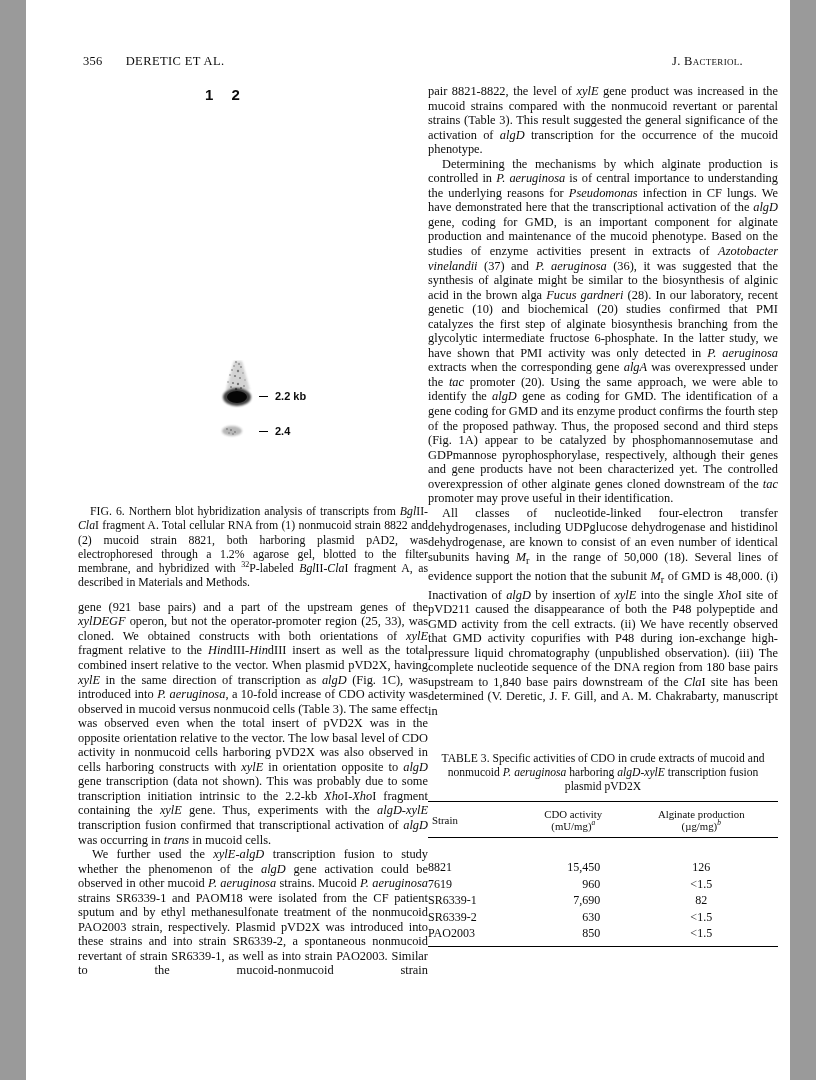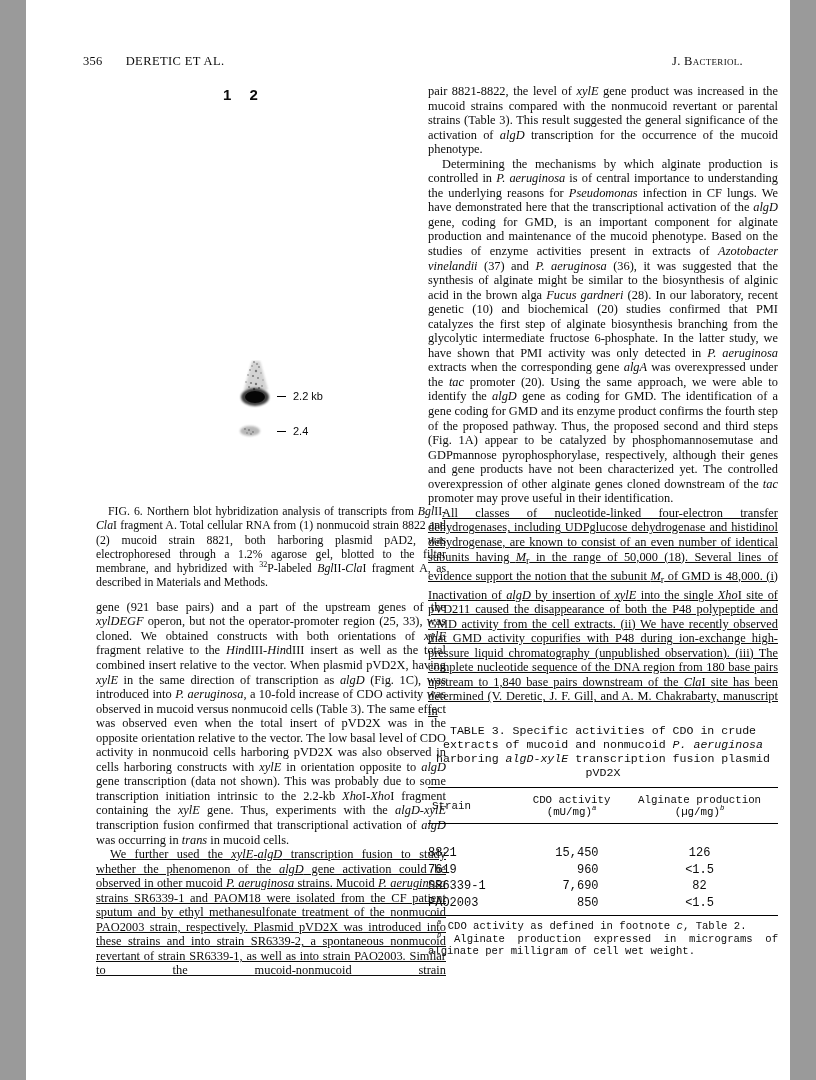--- a/index.html
+++ b/index.html
@@ -16,56 +16,56 @@
   }
   .header .left-group { letter-spacing:.2px; }
   .header .authors { margin-left:20px; letter-spacing:.4px; }
   .header .journal { font-variant:small-caps; letter-spacing:.3px; }
 
   
   .col {
     position:absolute; top:84px; width:350px;
     font-size:12.4px; line-height:14.55px; text-align:justify;
   }
-  .col-left { left:70px; }
+  .col-left { left:52px; }
   .col-right { left:402px; }
   .col p { margin:0; }
   .indent { text-indent:14px; }
-  .runs-on { text-align-last:justify;text-decoration:underline; }
+  .runs-on { text-align-last:justify; }
 
   
   .figure { position:relative; height:420px; text-align:left; }
   .lanes {
     position:absolute; top:4px; left:127px;
     font-family:"Liberation Sans", sans-serif; font-weight:bold; font-size:15px;
   }
   .lanes span + span { margin-left:14px; }
   .blot { position:absolute; left:141px; top:276px; }
   .marker {
     position:absolute; left:181px; white-space:nowrap;
-    font-family:"Liberation Sans", sans-serif; font-weight:normal; font-size:11px;
+    font-family:"Liberation Sans", sans-serif; font-weight:bold; font-size:11px;
   }
   .marker-22 { top:305px; }
   .marker-17 { top:340px; }
   .tick {
     display:inline-block; width:9px; height:0; border-top:1.6px solid #000;
     vertical-align:3px; margin-right:7px;
   }
   .caption { font-size:11.8px; line-height:14.3px; text-indent:12px; }
   .body-start { margin-top:10px !important; }
 
   
   .section-heading {
     text-align:center; text-align-last:center; font-weight:bold;
     font-size:12.8px; letter-spacing:.3px; margin:14px 0 13px !important;
     text-indent:0;
   }
 
   
-  .tableblock { margin-top:6px;font-family:Liberation Mono, monospace; }
+  .tableblock { margin-top:34px; }
   .table-title {
     text-align:center; text-align-last:center; text-indent:0;
     font-size:11.6px; line-height:13.8px; margin:0 4px 7px !important;
   }
   table.data {
     width:100%; border-collapse:collapse;
     border-top:1.6px solid #000; border-bottom:1.6px solid #000;
   }
   table.data th {
     font-weight:normal; font-size:10.8px; line-height:12.2px;
@@ -203,27 +203,28 @@
             <td class="cell-strain">7619</td>
             <td class="cell-cdo"><span class="num">960</span></td>
             <td class="cell-alg">&lt;1.5</td>
           </tr>
           <tr>
             <td class="cell-strain">SR6339-1</td>
             <td class="cell-cdo"><span class="num">7,690</span></td>
             <td class="cell-alg">82</td>
           </tr>
           <tr>
+            <td class="cell-strain">SR6339-2</td>
+            <td class="cell-cdo"><span class="num">630</span></td>
+            <td class="cell-alg">&lt;1.5</td>
+          </tr>
+          <tr>
             <td class="cell-strain">PAO2003</td>
             <td class="cell-cdo"><span class="num">850</span></td>
             <td class="cell-alg">&lt;1.5</td>
           </tr>
         </tbody>
       </table>
 
-      <div class="footnotes">
-        <p><sup>a</sup> CDO activity as defined in footnote <i>c</i>, Table 2.</p>
-        <p class="hang"><sup>b</sup> Alginate production expressed in micrograms of alginate per milligram of cell wet weight.</p>
-      </div>
     </div>
   </div>
 
 </div>
 
 </body></html>

